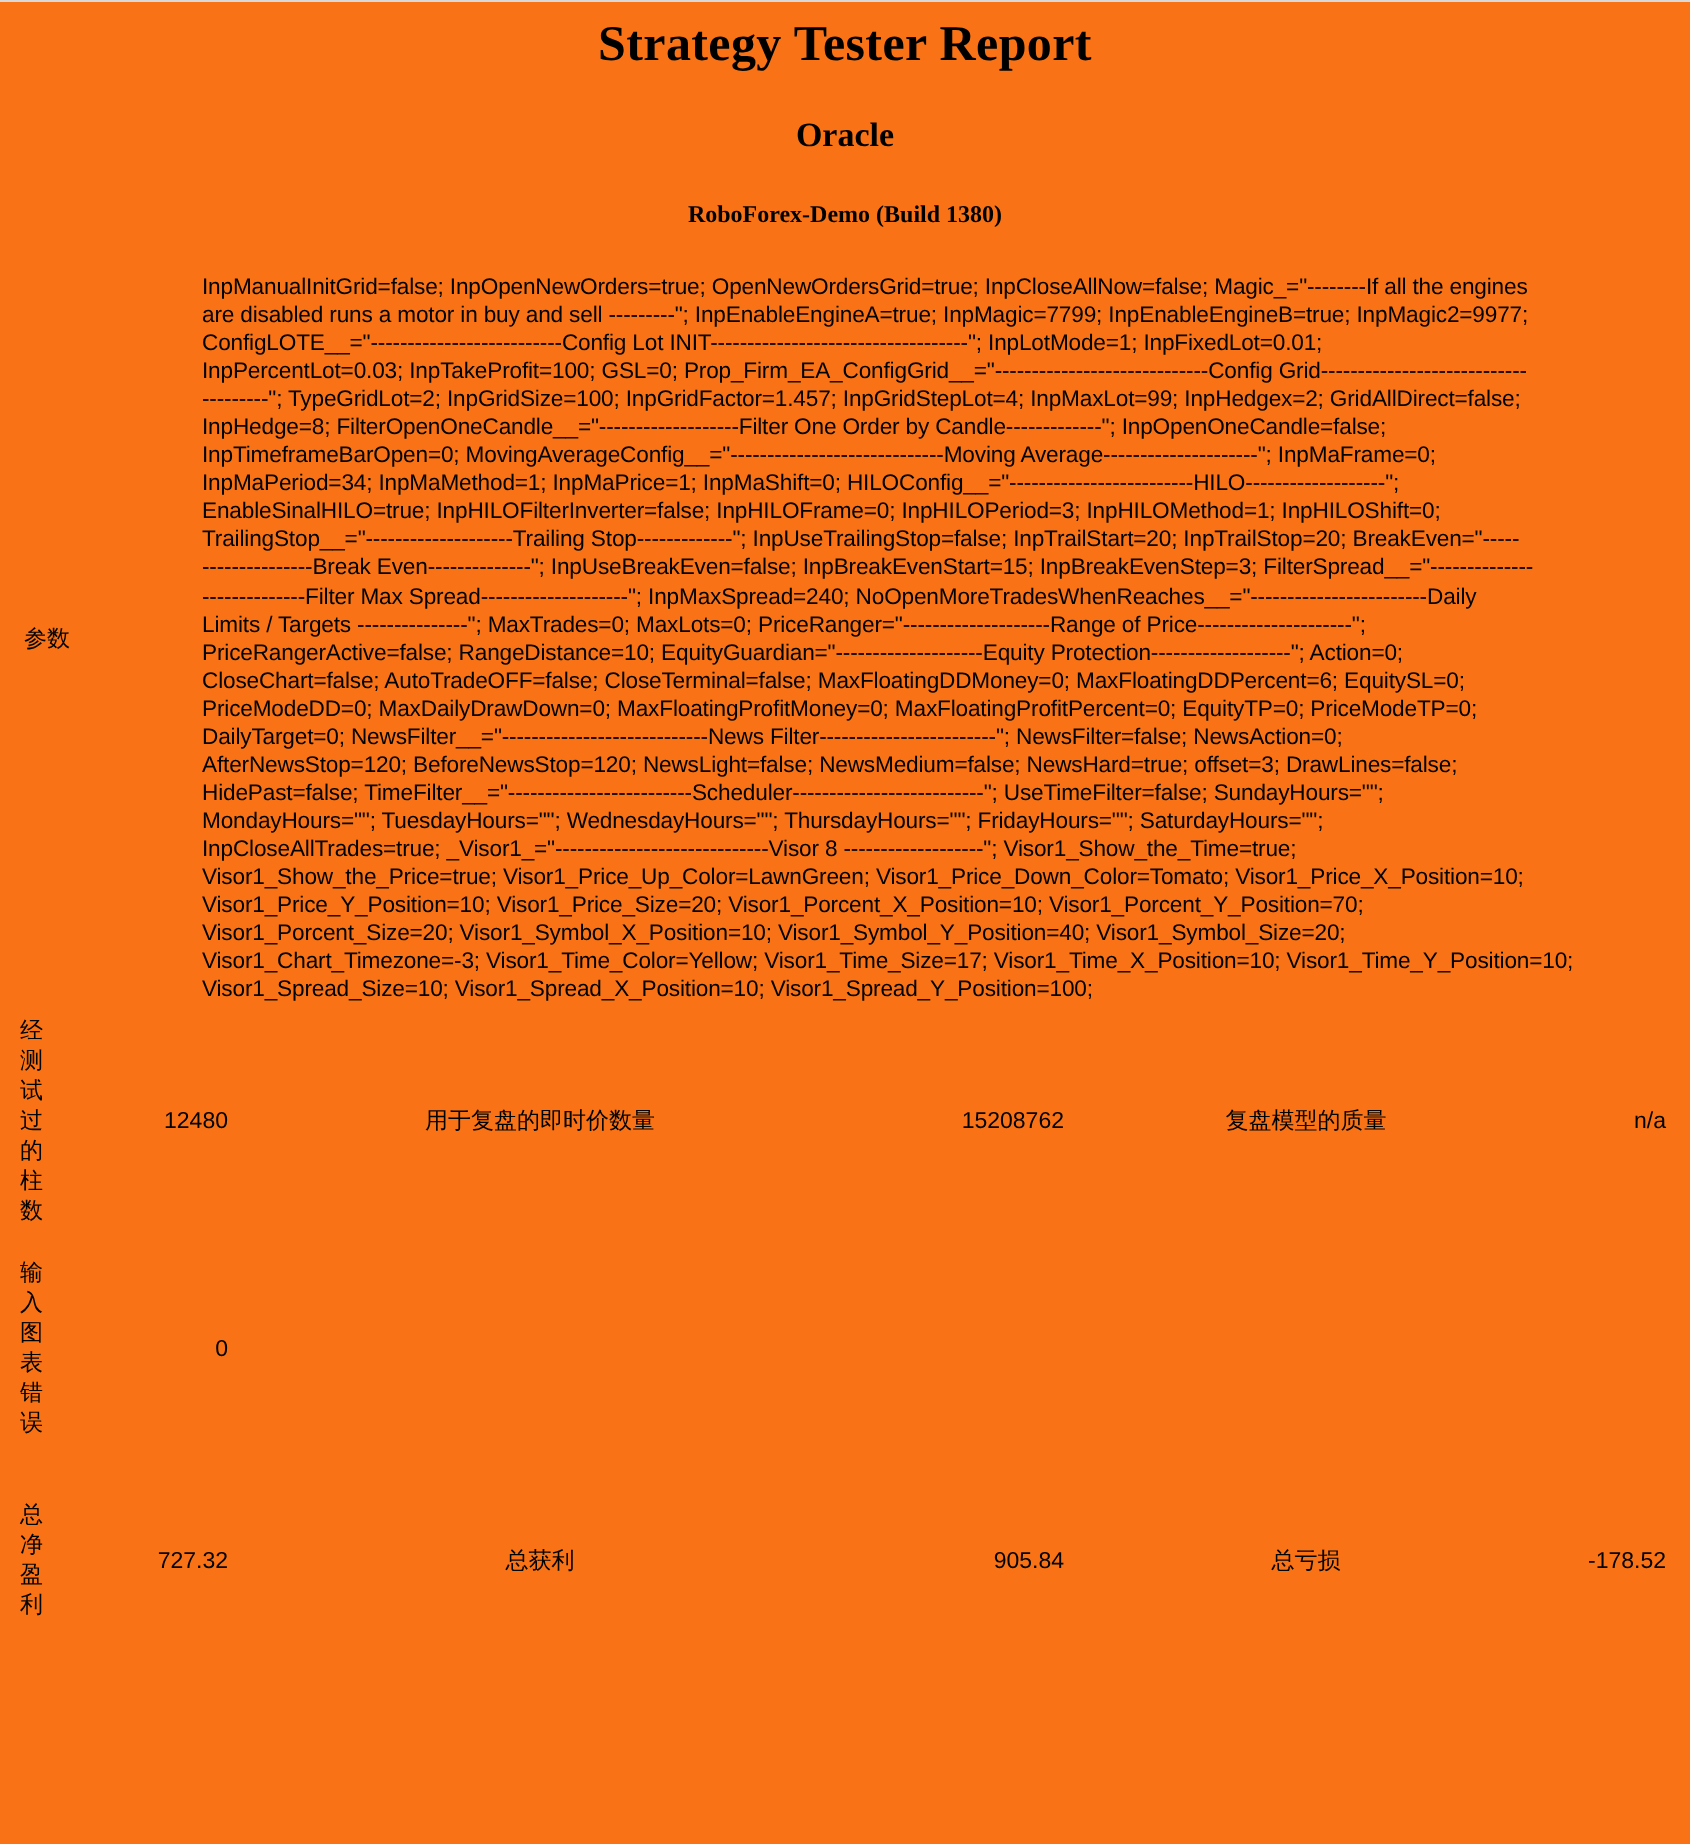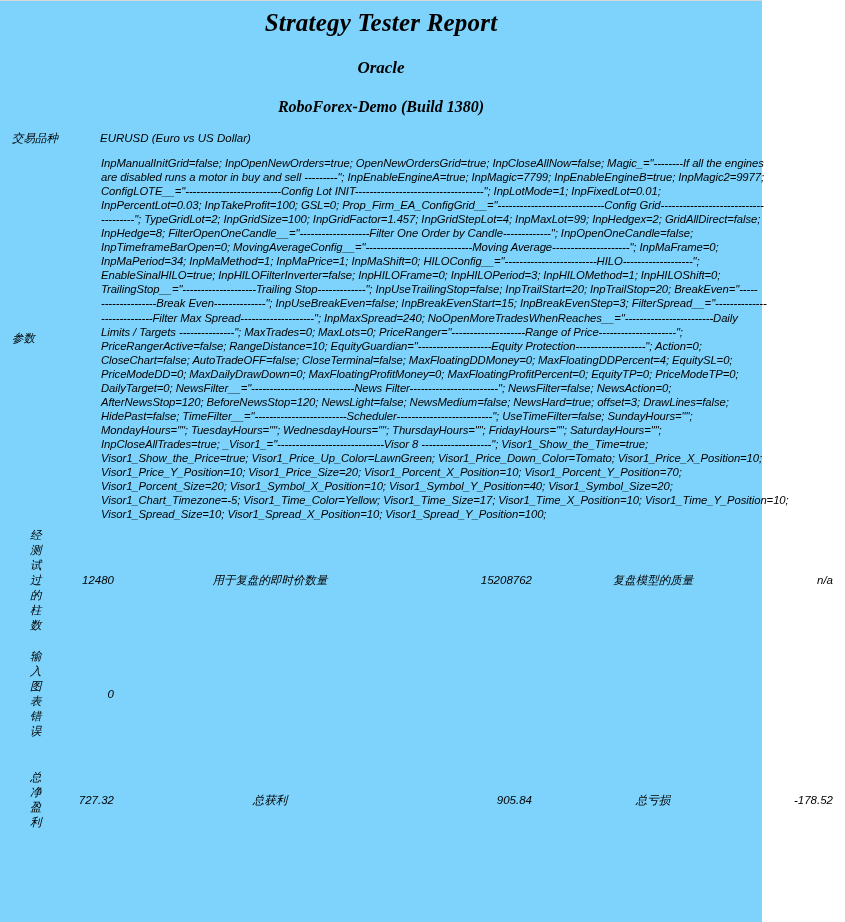--- a/index.html
+++ b/index.html
@@ -9,27 +9,26 @@
   }
   body {
     width: 845px;
     height: 922px;
     font-family: "Liberation Sans", "DejaVu Sans", sans-serif;
     color: #000000;
     overflow: hidden;
     position: relative;
   }
   .page {
-    width: 762px;
+    width: 845px;
     height: 922px;
     box-sizing: border-box;
     border-top: 1px solid #d9d9d9;
-    background: #7dd3fc;
+    background: #f97316;
     position: relative;
-    font-style: italic;
   }
 
   
   .report-header {
     text-align: center;
     padding-top: 4px;
   }
   .report-title {
     font-family: "Liberation Serif", "DejaVu Serif", serif;
     font-weight: bold;
@@ -43,21 +42,21 @@
     font-family: "Liberation Serif", "DejaVu Serif", serif;
     font-weight: bold;
     font-size: 17px;
     line-height: 22px;
     margin: 16px;
     padding-top: 3px;
   }
   .report-broker {
     font-family: "Liberation Serif", "DejaVu Serif", serif;
     font-weight: bold;
-    font-size: 16px;
+    font-size: 12px;
     line-height: 16px;
     margin: 4px;
     padding-top: 4px;
   }
 
   
   .meta-table {
     border-collapse: collapse;
     width: 845px;
     margin-top: 14px;
@@ -126,21 +125,20 @@
     font-size: 11.5px;
     line-height: 15.5px;
     text-align: left;
     vertical-align: middle;
     white-space: normal;
     word-break: break-all;
   }
   .vlabel span {
     display: block;
     width: 13px;
-    margin-left: 20px;
   }
   .num {
     text-align: right;
     padding-right: 6px !important;
     white-space: nowrap;
   }
   .cap {
     text-align: center;
     padding-left: 0 !important;
     white-space: nowrap;
@@ -162,24 +160,20 @@
 <div class="page">
 
   <div class="report-header">
     <div class="report-title">Strategy Tester Report</div>
     <div class="report-subtitle">Oracle</div>
     <div class="report-broker">RoboForex-Demo (Build 1380)</div>
   </div>
 
   <table class="meta-table">
     <tbody>
-      <tr>
-        <td class="meta-label">交易品种</td>
-        <td class="meta-value">EURUSD (Euro vs US Dollar)</td>
-      </tr>
     </tbody>
   </table>
 
   <table class="params-table">
     <tbody>
       <tr>
         <td class="params-label">参数</td>
         <td class="params-body">
           <div class="param-line">InpManualInitGrid=false; InpOpenNewOrders=true; OpenNewOrdersGrid=true; InpCloseAllNow=false; Magic_="--------If all the engines</div>
           <div class="param-line">are disabled runs a motor in buy and sell ---------"; InpEnableEngineA=true; InpMagic=7799; InpEnableEngineB=true; InpMagic2=9977;</div>
@@ -188,31 +182,31 @@
           <div class="param-line">---------"; TypeGridLot=2; InpGridSize=100; InpGridFactor=1.457; InpGridStepLot=4; InpMaxLot=99; InpHedgex=2; GridAllDirect=false;</div>
           <div class="param-line">InpHedge=8; FilterOpenOneCandle__="-------------------Filter One Order by Candle-------------"; InpOpenOneCandle=false;</div>
           <div class="param-line">InpTimeframeBarOpen=0; MovingAverageConfig__="-----------------------------Moving Average---------------------"; InpMaFrame=0;</div>
           <div class="param-line">InpMaPeriod=34; InpMaMethod=1; InpMaPrice=1; InpMaShift=0; HILOConfig__="-------------------------HILO-------------------";</div>
           <div class="param-line">EnableSinalHILO=true; InpHILOFilterInverter=false; InpHILOFrame=0; InpHILOPeriod=3; InpHILOMethod=1; InpHILOShift=0;</div>
           <div class="param-line">TrailingStop__="--------------------Trailing Stop-------------"; InpUseTrailingStop=false; InpTrailStart=20; InpTrailStop=20; BreakEven="-----</div>
           <div class="param-line">---------------Break Even--------------"; InpUseBreakEven=false; InpBreakEvenStart=15; InpBreakEvenStep=3; FilterSpread__="--------------</div>
           <div class="param-line">--------------Filter Max Spread--------------------"; InpMaxSpread=240; NoOpenMoreTradesWhenReaches__="------------------------Daily</div>
           <div class="param-line">Limits / Targets ---------------"; MaxTrades=0; MaxLots=0; PriceRanger="--------------------Range of Price---------------------";</div>
           <div class="param-line">PriceRangerActive=false; RangeDistance=10; EquityGuardian="--------------------Equity Protection-------------------"; Action=0;</div>
-          <div class="param-line">CloseChart=false; AutoTradeOFF=false; CloseTerminal=false; MaxFloatingDDMoney=0; MaxFloatingDDPercent=4; EquitySL=0;</div>
+          <div class="param-line">CloseChart=false; AutoTradeOFF=false; CloseTerminal=false; MaxFloatingDDMoney=0; MaxFloatingDDPercent=6; EquitySL=0;</div>
           <div class="param-line">PriceModeDD=0; MaxDailyDrawDown=0; MaxFloatingProfitMoney=0; MaxFloatingProfitPercent=0; EquityTP=0; PriceModeTP=0;</div>
           <div class="param-line">DailyTarget=0; NewsFilter__="----------------------------News Filter------------------------"; NewsFilter=false; NewsAction=0;</div>
           <div class="param-line">AfterNewsStop=120; BeforeNewsStop=120; NewsLight=false; NewsMedium=false; NewsHard=true; offset=3; DrawLines=false;</div>
           <div class="param-line">HidePast=false; TimeFilter__="-------------------------Scheduler--------------------------"; UseTimeFilter=false; SundayHours="";</div>
           <div class="param-line">MondayHours=""; TuesdayHours=""; WednesdayHours=""; ThursdayHours=""; FridayHours=""; SaturdayHours="";</div>
           <div class="param-line">InpCloseAllTrades=true; _Visor1_="-----------------------------Visor 8 -------------------"; Visor1_Show_the_Time=true;</div>
           <div class="param-line">Visor1_Show_the_Price=true; Visor1_Price_Up_Color=LawnGreen; Visor1_Price_Down_Color=Tomato; Visor1_Price_X_Position=10;</div>
           <div class="param-line">Visor1_Price_Y_Position=10; Visor1_Price_Size=20; Visor1_Porcent_X_Position=10; Visor1_Porcent_Y_Position=70;</div>
           <div class="param-line">Visor1_Porcent_Size=20; Visor1_Symbol_X_Position=10; Visor1_Symbol_Y_Position=40; Visor1_Symbol_Size=20;</div>
-          <div class="param-line">Visor1_Chart_Timezone=-5; Visor1_Time_Color=Yellow; Visor1_Time_Size=17; Visor1_Time_X_Position=10; Visor1_Time_Y_Position=10;</div>
+          <div class="param-line">Visor1_Chart_Timezone=-3; Visor1_Time_Color=Yellow; Visor1_Time_Size=17; Visor1_Time_X_Position=10; Visor1_Time_Y_Position=10;</div>
           <div class="param-line">Visor1_Spread_Size=10; Visor1_Spread_X_Position=10; Visor1_Spread_Y_Position=100;</div>
         </td>
       </tr>
     </tbody>
   </table>
 
   <table class="stats-table">
     <tbody>
       <tr class="rowpad-a">
         <td class="vlabel">

